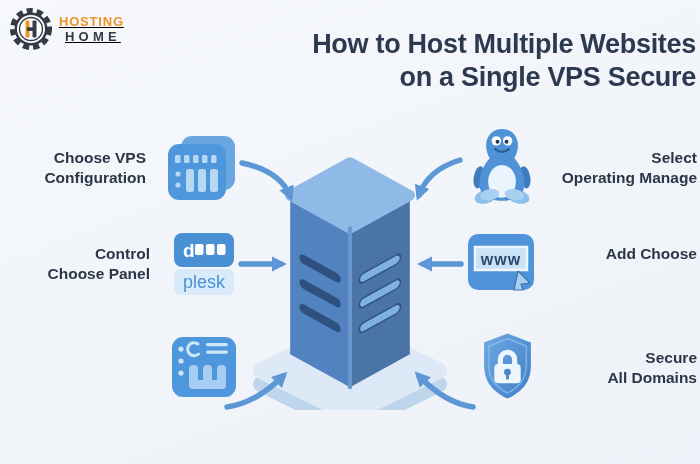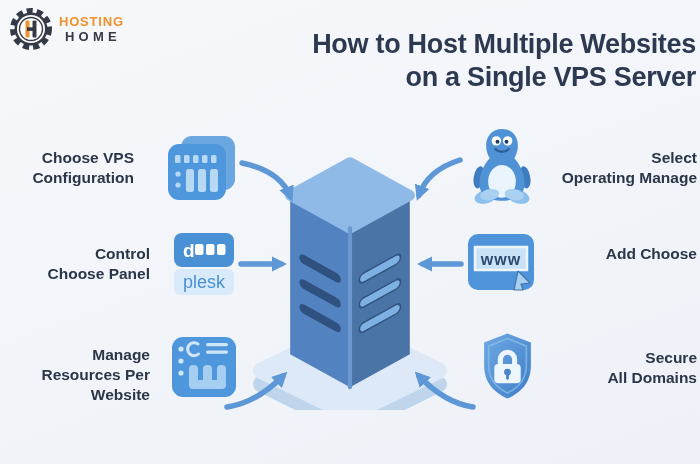--- a/index.html
+++ b/index.html
@@ -2,33 +2,33 @@
 <html><head>
 <meta charset="utf-8">
 <style>
   html,body { margin:0; padding:0; }
   .canvas {
     position:relative; width:700px; height:464px; overflow:hidden;
     background:linear-gradient(160deg,#f6f8fb 0%,#f1f4f9 55%,#eef2f8 100%);
     font-family:"Liberation Sans", sans-serif;
   }
   
-  .logo { position:absolute; top:8px; left:10px; display:flex; align-items:center; gap:7px; }
+  .logo { position:absolute; top:8px; left:10px; display:flex; align-items:center; gap:7px;text-decoration:underline; }
   .logo-text { display:flex; flex-direction:column; line-height:1.05; }
   .logo-hosting { color:#F0922B; font-weight:bold; font-size:13px; letter-spacing:0.8px; }
   .logo-home { color:#343A46; font-weight:bold; font-size:13px; letter-spacing:4.2px; margin-top:1px;margin-left:6px; }
   
   .title {
     position:absolute; top:28px; left:0; right:4px; text-align:right;
     color:#2C3950; font-size:27px; font-weight:bold; line-height:1.24; letter-spacing:-0.3px;
   }
   
   .step-label { position:absolute; font-size:15.5px; font-weight:bold; color:#2B3648; line-height:1.28;text-align:right; }
   .al-r { text-align:right; }
-  .lbl-l1 { left:4px; top:148px; width:130px; }
+  .lbl-l1 { left:16px; top:148px; width:130px; }
   .lbl-l2 { left:20px; top:244px; width:130px; }
   .lbl-l3 { left:20px; top:345px; width:130px; }
   .lbl-r1 { left:549px; top:148px; width:148px; }
   .lbl-r2 { left:549px; top:244px; width:148px; }
   .lbl-r3 { left:549px; top:348px; width:148px; }
   .icon-box { position:absolute; }
   .ic-l1 { left:165px; top:134px; }
   .ic-l2 { left:171px; top:233px; }
   .ic-l3 { left:170px; top:335px; }
   .ic-r1 { left:472px; top:126px; }
@@ -54,35 +54,30 @@
       <rect x="17" y="19.3" width="8" height="3.6" fill="#343A46"></rect>
     </svg>
     <div class="logo-text">
       <span class="logo-hosting">HOSTING</span>
       <span class="logo-home">HOME</span>
     </div>
   </div>
 
   <h1 class="title" style="margin:0;">
     <span>How to Host Multiple Websites</span><br>
-    <span>on a Single VPS Server</span>
+    <span>on a Single VPS Secure</span>
   </h1>
 
   <div class="step-label al-r lbl-l1">
     <span>Choose VPS</span><br>
     <span>Configuration</span>
   </div>
   <div class="step-label al-r lbl-l2">
     <span>Control</span><br>
     <span>Choose Panel</span>
-  </div>
-  <div class="step-label al-r lbl-l3">
-    <span>Manage</span><br>
-    <span>Resources Per</span><br>
-    <span>Website</span>
   </div>
 
   <div class="step-label lbl-r1">
     <span>Select</span><br>
     <span>Operating Manage</span>
   </div>
   <div class="step-label lbl-r2">
     <span>Add Choose</span><br>
   </div>
   <div class="step-label lbl-r3">

